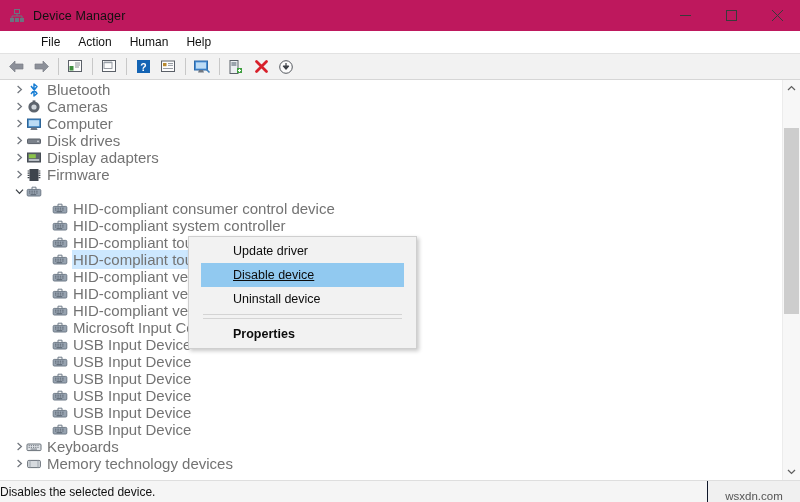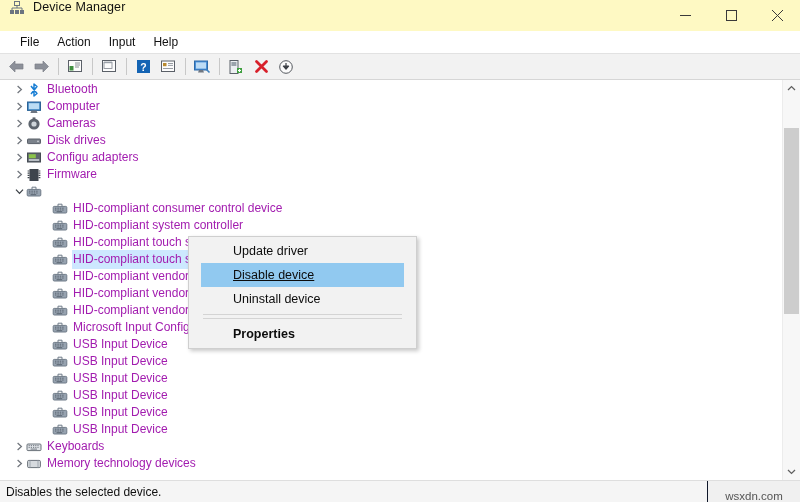--- a/index.html
+++ b/index.html
@@ -5,44 +5,44 @@
   html,body{margin:0;padding:0;}
   body{
     width:800px;height:502px;overflow:hidden;
     font-family:"Liberation Sans", sans-serif;
     font-size:12px;color:#1a1a1a;background:#ffffff;
     -webkit-font-smoothing:antialiased;
   }
   .window{position:relative;width:800px;height:502px;background:#ffffff;display:flex;flex-direction:column;}
 
   
-  .titlebar{height:31px;background:#fef9c3;display:flex;flex:0 0 auto;position:relative;}
+  .titlebar{height:31px;background:#be185d;display:flex;align-items:center;flex:0 0 auto;position:relative;}
   .title-icon{width:16px;height:16px;margin-left:9px;margin-right:8px;position:relative;flex:0 0 auto;}
   .title-text{font-size:12.5px;color:#111;letter-spacing:.1px;}
   .winbtns{position:absolute;right:0;top:0;height:31px;display:flex;}
   .winbtn{width:46px;height:31px;display:flex;align-items:center;justify-content:center;color:#3a3a3a;}
   .winbtn svg{display:block;}
 
   
-  .menubar{height:22px;display:flex;align-items:center;padding-left:11px;background:#ffffff;flex:0 0 auto;}
+  .menubar{height:22px;display:flex;align-items:center;padding-left:24px;background:#ffffff;flex:0 0 auto;margin-left:8px;}
   .menuitem{font-size:12px;padding:2px 9px;color:#111;}
 
   
   .toolbar{height:25px;background:#f2f2f2;border-top:1px solid #e2e2e2;border-bottom:1px solid #d6d6d6;
            display:flex;align-items:center;padding-left:4px;flex:0 0 auto;}
   .tbtn{width:24px;height:22px;display:flex;align-items:center;justify-content:center;margin-right:1px;position:relative;}
   .tsep{width:1px;height:17px;background:#c8c8c8;margin:0 4px;}
 
   
   .content{flex:1 1 auto;position:relative;overflow:hidden;background:#ffffff;}
   .tree{position:absolute;left:0;top:0;right:17px;bottom:0;padding-top:1px;}
   .row{height:17px;display:flex;align-items:center;position:relative;white-space:nowrap;}
   .row .chev{width:14px;height:17px;display:flex;align-items:center;justify-content:center;flex:0 0 auto;color:#6b6b6b;}
   .row .ico{width:16px;height:16px;margin-right:5px;flex:0 0 auto;position:relative;}
-  .row .lbl{font-size:12px;color:#a21caf;line-height:17px;}
+  .row .lbl{font-size:15px;color:#737373;line-height:17px;}
   .lvl1{padding-left:12px;}
   .lvl2{padding-left:38px;}
   .row.selected .lbl{background:#cde8ff;outline:1px solid #cde8ff;}
   .row.selected{background:transparent;}
 
   
   .vscroll{position:absolute;right:0;top:0;width:17px;bottom:0;background:#f7f7f7;border-left:1px solid #ececec;}
   .sbtn{width:17px;height:17px;display:flex;align-items:center;justify-content:center;color:#606060;background:#f7f7f7;}
   .sbtn.down{position:absolute;bottom:0;}
   .sthumb{position:absolute;left:1px;width:15px;background:#cdcdcd;}
@@ -50,21 +50,21 @@
   
   .ctxmenu{position:absolute;background:#f2f2f2;border:1px solid #cfcfcf;
            box-shadow:2px 2px 4px rgba(0,0,0,.22);padding:2px 12px;z-index:40;}
   .ctxitem{height:24px;display:flex;align-items:center;padding-left:32px;padding-right:26px;font-size:12.5px;color:#0c0c0c;}
   .ctxitem.hl{background:#91c9f0;text-decoration:underline;}
   .ctxitem.bold{font-weight:bold;}
   .ctxsep{height:1px;background:#d4d4d4;margin:3px 2px;}
 
   
   .statusbar{height:21px;background:#f5f5f5;border-top:1px solid #dedede;display:flex;align-items:center;flex:0 0 auto;position:relative;}
-  .statustext{font-size:12px;color:#111;padding-left:6px;}
+  .statustext{font-size:12px;color:#111;}
   .watermark{position:absolute;right:0;top:0;height:29px;width:92px;background:#f0f0f0;border-left:1px solid #0f172a;
              display:flex;align-items:center;justify-content:center;font-size:11.5px;color:#555;}
 </style>
 </head>
 <body>
 
 <div class="window">
 
   <div class="titlebar">
     <div class="title-icon">
@@ -92,21 +92,21 @@
         <svg width="11" height="11" viewBox="0 0 11 11">
             <path d="M0 0 L11 11 M11 0 L0 11" stroke="currentColor" stroke-width="1"></path>
           </svg>
       </div>
     </div>
   </div>
 
   <div class="menubar">
     <div class="menuitem">File</div>
     <div class="menuitem">Action</div>
-    <div class="menuitem">Input</div>
+    <div class="menuitem">Human</div>
     <div class="menuitem">Help</div>
   </div>
 
   <div class="toolbar">
     <div class="tbtn">
       <svg width="17" height="15" viewBox="0 0 17 15">
         <path d="M7 2 L1.5 7.5 L7 13 V10 H15 V5 H7 Z" fill="#8c9099" stroke="#7b7f88" stroke-width=".7" stroke-linejoin="round"></path>
       </svg>
     </div>
     <div class="tbtn">
@@ -188,63 +188,63 @@
             </svg></span>
           <span class="lbl">Bluetooth</span>
         </div>
         <div class="row lvl1">
           <span class="chev">
             <svg width="9" height="9" viewBox="0 0 9 9">
               <path d="M2.6 1 L6.4 4.5 L2.6 8" fill="none" stroke="#70757c" stroke-width="1.25"></path>
             </svg>
           </span>
           <span class="ico"><svg width="16" height="16" viewBox="0 0 16 16">
+              <circle cx="8" cy="8" r="5.6" fill="#5d646d"></circle>
+              <circle cx="8" cy="8" r="2.6" fill="#cfd5da"></circle>
+              <rect x="6.6" y="1.4" width="2.8" height="2" fill="#5d646d"></rect>
+            </svg></span>
+          <span class="lbl">Cameras</span>
+        </div>
+        <div class="row lvl1">
+          <span class="chev">
+            <svg width="9" height="9" viewBox="0 0 9 9">
+              <path d="M2.6 1 L6.4 4.5 L2.6 8" fill="none" stroke="#70757c" stroke-width="1.25"></path>
+            </svg>
+          </span>
+          <span class="ico"><svg width="16" height="16" viewBox="0 0 16 16">
               <rect x="1.5" y="3" width="13" height="8.4" fill="#3e86c4" stroke="#2c6396" stroke-width="1"></rect>
               <rect x="2.8" y="4.2" width="10.4" height="6" fill="#bcdcf4"></rect>
               <path d="M5.5 11.6 H10.5 L11.6 14 H4.4 Z" fill="#6e7681"></path>
             </svg></span>
           <span class="lbl">Computer</span>
         </div>
         <div class="row lvl1">
           <span class="chev">
             <svg width="9" height="9" viewBox="0 0 9 9">
               <path d="M2.6 1 L6.4 4.5 L2.6 8" fill="none" stroke="#70757c" stroke-width="1.25"></path>
             </svg>
           </span>
           <span class="ico"><svg width="16" height="16" viewBox="0 0 16 16">
-              <circle cx="8" cy="8" r="5.6" fill="#5d646d"></circle>
-              <circle cx="8" cy="8" r="2.6" fill="#cfd5da"></circle>
-              <rect x="6.6" y="1.4" width="2.8" height="2" fill="#5d646d"></rect>
-            </svg></span>
-          <span class="lbl">Cameras</span>
-        </div>
-        <div class="row lvl1">
-          <span class="chev">
-            <svg width="9" height="9" viewBox="0 0 9 9">
-              <path d="M2.6 1 L6.4 4.5 L2.6 8" fill="none" stroke="#70757c" stroke-width="1.25"></path>
-            </svg>
-          </span>
-          <span class="ico"><svg width="16" height="16" viewBox="0 0 16 16">
               <rect x="1.5" y="6" width="13" height="4.6" rx="0.7" fill="#7b828b" stroke="#5a6069" stroke-width="1"></rect>
               <circle cx="12" cy="8.3" r=".9" fill="#cfd4d9"></circle>
             </svg></span>
           <span class="lbl">Disk drives</span>
         </div>
         <div class="row lvl1">
           <span class="chev">
             <svg width="9" height="9" viewBox="0 0 9 9">
               <path d="M2.6 1 L6.4 4.5 L2.6 8" fill="none" stroke="#70757c" stroke-width="1.25"></path>
             </svg>
           </span>
           <span class="ico"><svg width="16" height="16" viewBox="0 0 16 16">
               <rect x="1.5" y="3" width="13" height="9" fill="#5f666f" stroke="#454b53" stroke-width="1"></rect>
               <rect x="2.8" y="4.2" width="7" height="4" fill="#8bc34a"></rect>
               <rect x="2.8" y="9" width="10.4" height="2" fill="#b9bfc5"></rect>
             </svg></span>
-          <span class="lbl">Configu adapters</span>
+          <span class="lbl">Display adapters</span>
         </div>
         <div class="row lvl1">
           <span class="chev">
             <svg width="9" height="9" viewBox="0 0 9 9">
               <path d="M2.6 1 L6.4 4.5 L2.6 8" fill="none" stroke="#70757c" stroke-width="1.25"></path>
             </svg>
           </span>
           <span class="ico"><svg width="16" height="16" viewBox="0 0 16 16">
               <rect x="3.5" y="2" width="9" height="12" fill="#3e454d"></rect>
               <path d="M1.6 4 H3.5 M1.6 6.2 H3.5 M1.6 8.4 H3.5 M1.6 10.6 H3.5 M12.5 4 H14.4 M12.5 6.2 H14.4 M12.5 8.4 H14.4 M12.5 10.6 H14.4" stroke="#3e454d" stroke-width="1.2"></path>

